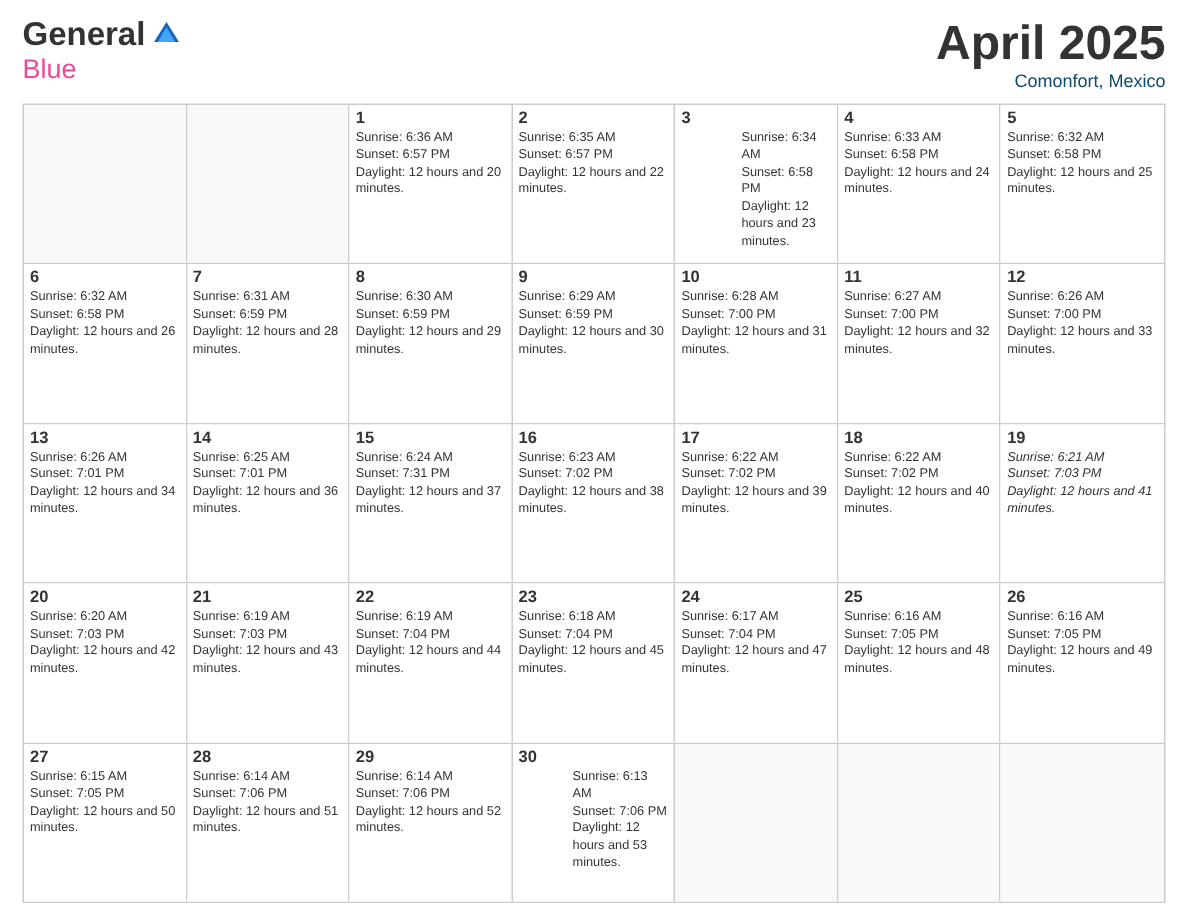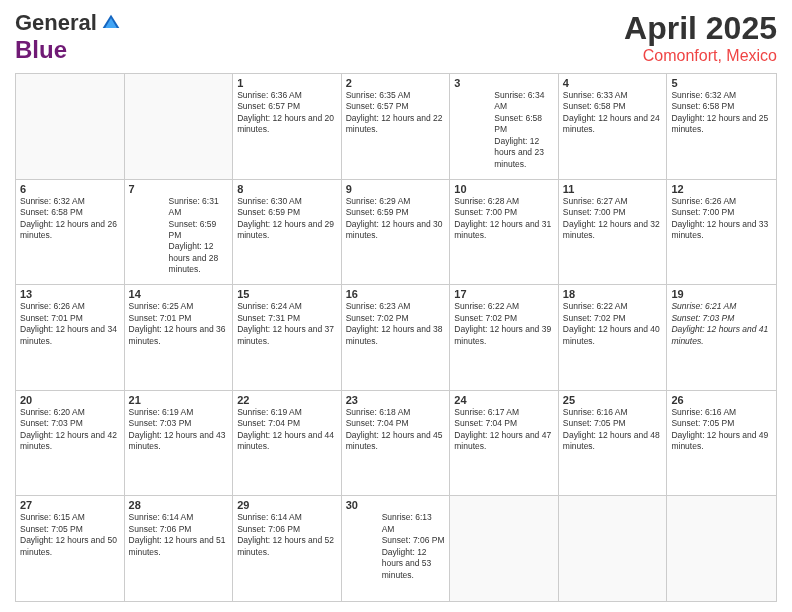--- a/index.html
+++ b/index.html
@@ -32,41 +32,41 @@
       display: flex;
       align-items: center;
       gap: 2px;
     }
     .logo-general {
       font-size: 22px;
       font-weight: bold;
       color: #333;
     }
     .logo-blue {
-      font-size: 24px;
-      font-weight: bold;
-      color: #701a75;
+      font-size: 18px;
+      font-weight: normal;
+      color: #ec4899;
     }
     .logo-icon {
       width: 20px;
       height: 20px;
       margin-left: 2px;
     }
     .title-block {
       text-align: right;
     }
     .month-title {
       font-size: 32px;
       font-weight: bold;
       color: #333;
       margin-left: 47px;
     }
     .location {
-      font-size: 16px;
-      color: #ef4444;
+      font-size: 12px;
+      color: #0c4a6e;
     }
     .calendar {
       flex: 1;
       display: flex;
       flex-direction: column;
       border: 1px solid #ccc;
     }
     .cal-header {
       display: grid;
       grid-template-columns: repeat(7, 1fr);
@@ -174,21 +174,21 @@
         </div>
         <div class="cal-row">
           <div class="cal-cell">
             <span class="day-num">6</span>
             <div class="cell-text" style="white-space: pre-line;">Sunrise: 6:32 AM
 Sunset: 6:58 PM
 Daylight: 12 hours and 26 minutes.</div>
           </div>
           <div class="cal-cell">
             <span class="day-num">7</span>
-            <div class="cell-text" style="white-space: pre-line; margin-left: 40px;">Sunrise: 6:31 AM
+            <div class="cell-text" style="white-space: pre-line;">Sunrise: 6:31 AM
 Sunset: 6:59 PM
 Daylight: 12 hours and 28 minutes.</div>
           </div>
           <div class="cal-cell">
             <span class="day-num">8</span>
             <div class="cell-text" style="white-space: pre-line;">Sunrise: 6:30 AM
 Sunset: 6:59 PM
 Daylight: 12 hours and 29 minutes.</div>
           </div>
           <div class="cal-cell">

